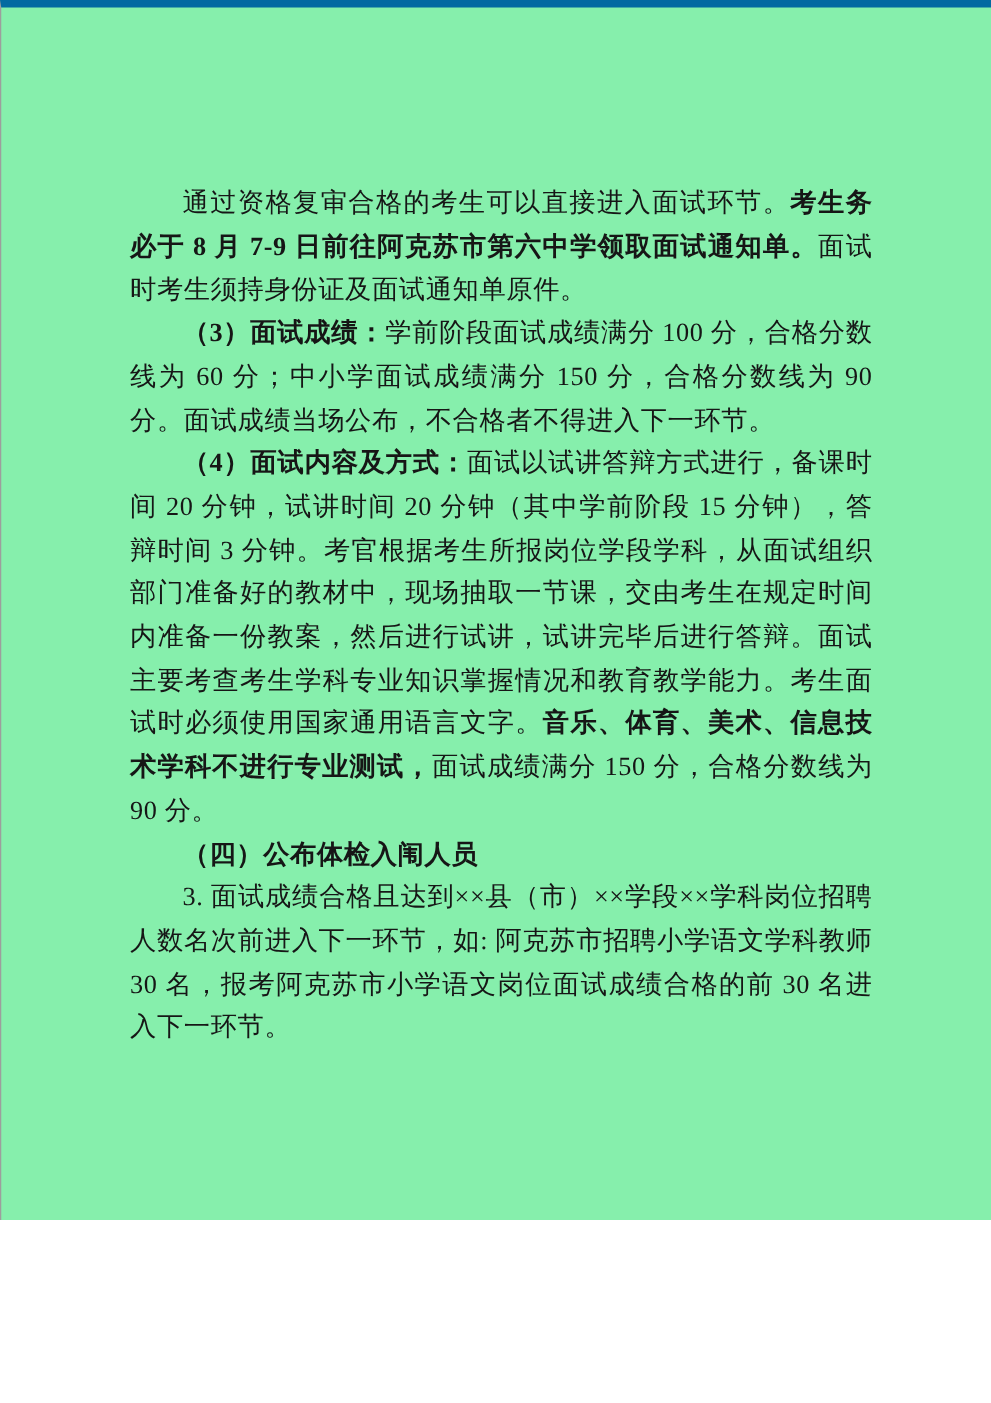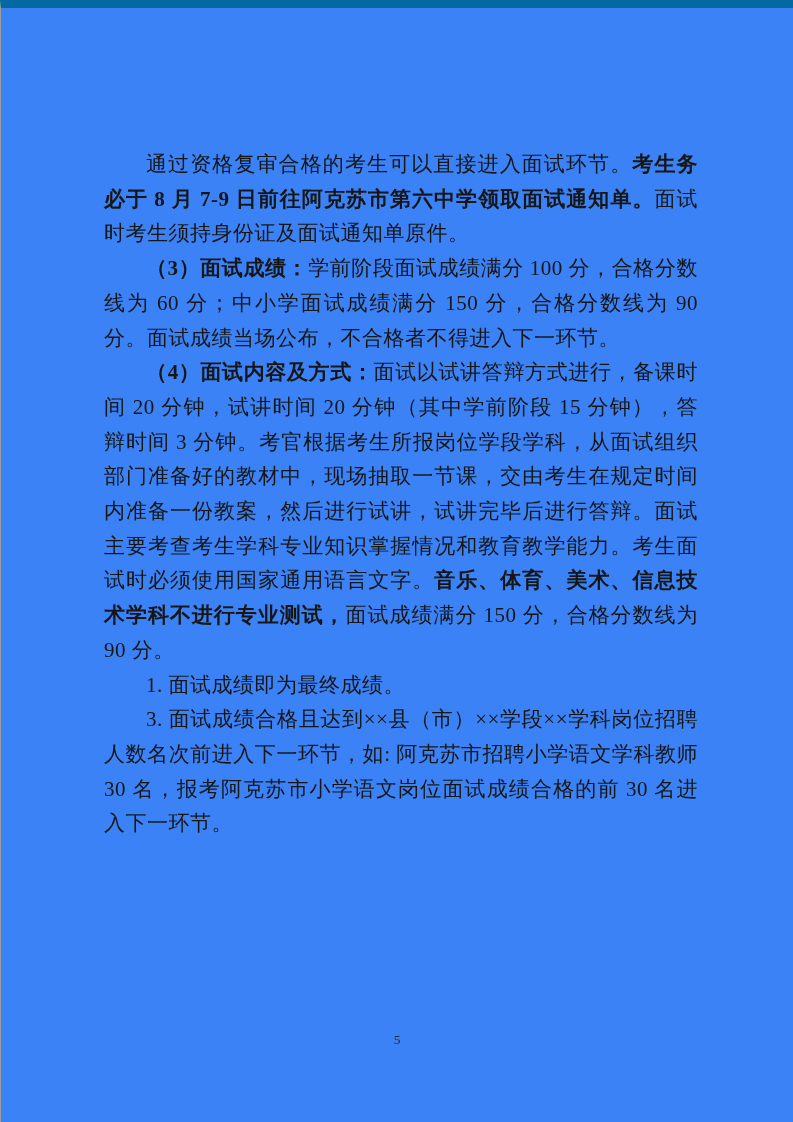--- a/index.html
+++ b/index.html
@@ -5,23 +5,23 @@
   * { margin: 0; padding: 0; box-sizing: border-box; }
   html, body { width: 793px; height: 1122px; }
   body {
     background: #ffffff;
     font-family: "Liberation Serif", "DejaVu Serif", serif;
     color: #161616;
   }
   .page {
     position: relative;
     width: 793px;
-    height: 1122px;
-    background: #3b82f6;
-    border-top: 8px solid #0369a1;
+    height: 976px;
+    background: #86efac;
+    border-top: 6px solid #0369a1;
     border-left: 1px solid #9d9d9d;
     overflow: hidden;
   }
   .content {
     position: absolute;
     left: 103px;
     top: 139px;
     width: 594px;
     font-size: 21px;
     line-height: 34.7px;
@@ -45,19 +45,19 @@
   }
 </style>
 </head>
 <body>
 
 <div class="page">
   <div class="content">
       <p class="para"><span class="run">通过资格复审合格的考生可以直接进入面试环节。</span><span class="run bold">考生务必于 8 月 7-9 日前往阿克苏市第六中学领取面试通知单。</span><span class="run">面试时考生须持身份证及面试通知单原件。</span></p>
       <p class="para"><span class="run bold">（3）面试成绩：</span><span class="run">学前阶段面试成绩满分 100 分，合格分数线为 60 分；中小学面试成绩满分 150 分，合格分数线为 90 分。面试成绩当场公布，不合格者不得进入下一环节。</span></p>
       <p class="para"><span class="run bold">（4）面试内容及方式：</span><span class="run">面试以试讲答辩方式进行，备课时间 20 分钟，试讲时间 20 分钟（其中学前阶段 15 分钟），答辩时间 3 分钟。考官根据考生所报岗位学段学科，从面试组织部门准备好的教材中，现场抽取一节课，交由考生在规定时间内准备一份教案，然后进行试讲，试讲完毕后进行答辩。面试主要考查考生学科专业知识掌握情况和教育教学能力。考生面试时必须使用国家通用语言文字。</span><span class="run bold">音乐、体育、美术、信息技术学科不进行专业测试，</span><span class="run">面试成绩满分 150 分，合格分数线为 90 分。</span></p>
-      <p class="para"><span class="run">1. 面试成绩即为最终成绩。</span></p>
+      <p class="para"><span class="run bold">（四）公布体检入闱人员</span></p>
       <p class="para"><span class="run">3. 面试成绩合格且达到××县（市）××学段××学科岗位招聘人数名次前进入下一环节，如: 阿克苏市招聘小学语文学科教师 30 名，报考阿克苏市小学语文岗位面试成绩合格的前 30 名进入下一环节。</span></p>
     </div>
   <div class="footer">
     <span class="page-number">5</span>
   </div>
 </div>
 
 </body></html>

